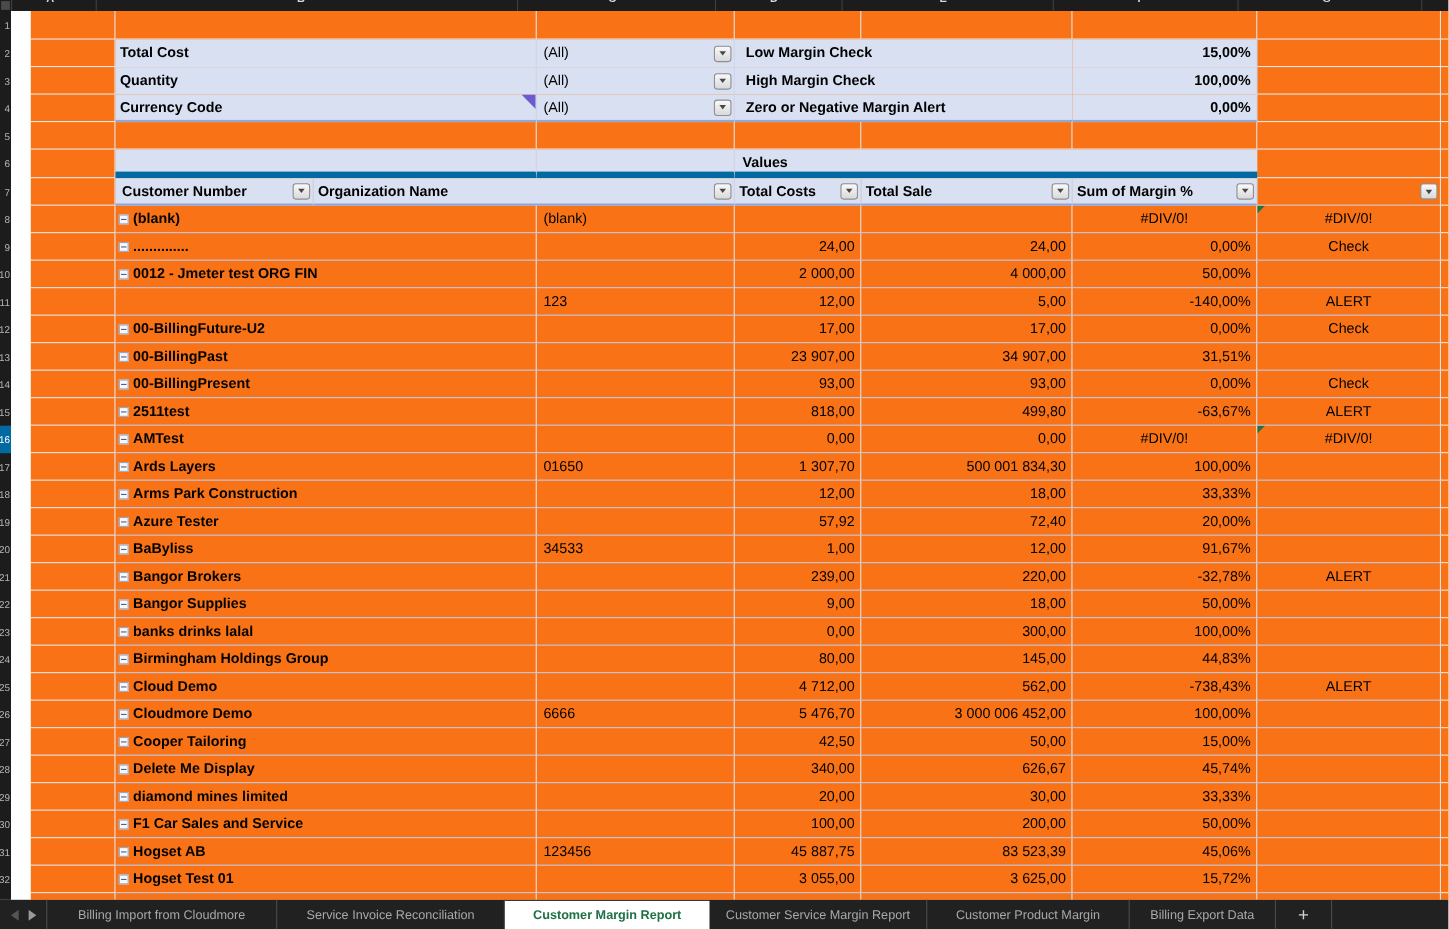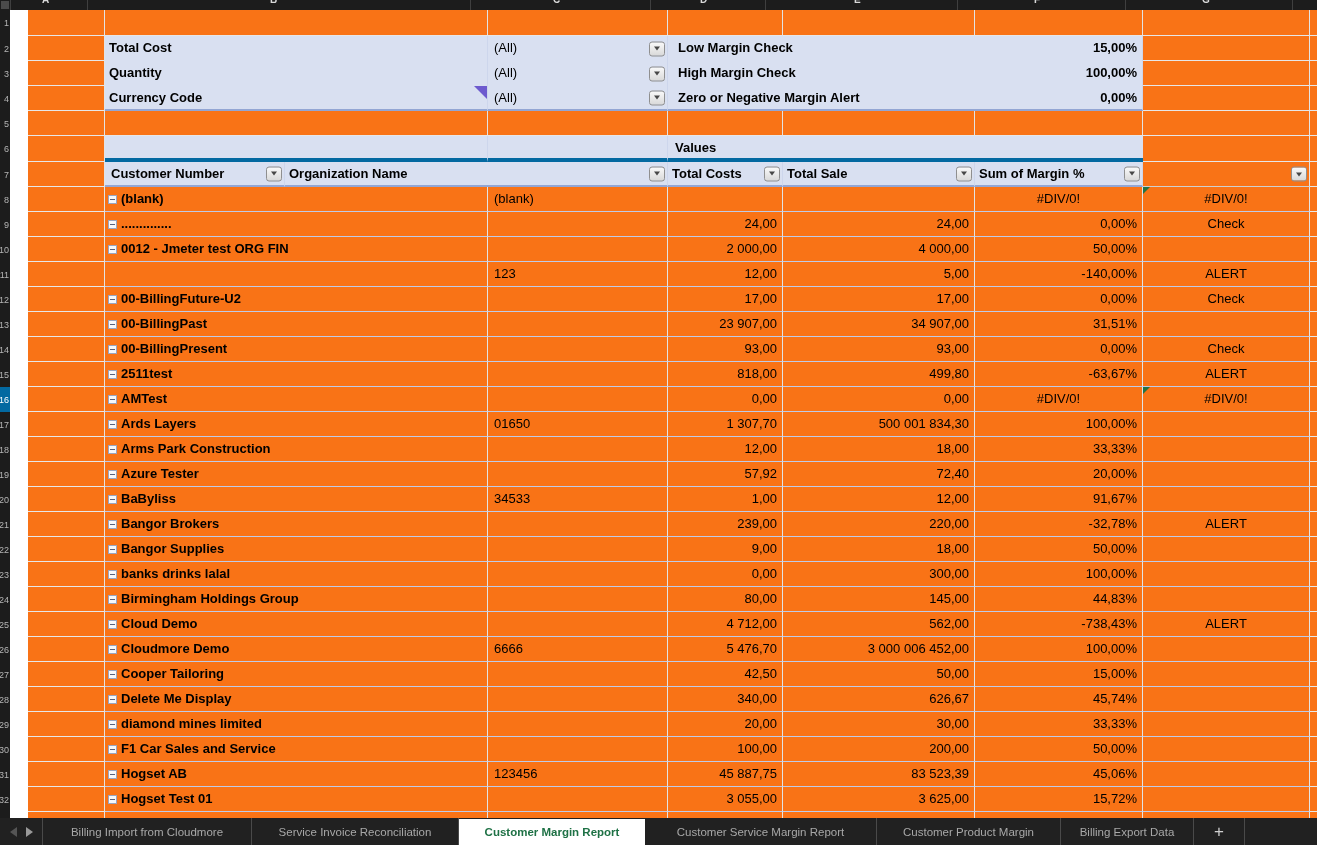--- a/index.html
+++ b/index.html
@@ -24,21 +24,21 @@
   .h25 { height:25px; } .h26 { height:26px; }
   .c { flex:none; position:relative; line-height:24px; overflow:hidden; border-right:1px solid #e3e3e3; }
   .cA{width:77px;} .cB{width:383px;} .cC{width:180px;} .cD{width:115px;} .cE{width:192px;}
   .cF{width:168px;} .cG{width:167px;} .cH{width:25px; border-right:none;}
   .cDE{width:307px;} .cDEF{width:475px;}
   .lav { background:#d9e0f1; border-right:1px solid #cdd6ec; }
   .nobr { border-right:none !important; }
   .gline { border-bottom:1px solid #e7e7e7; }
   .bluline { border-bottom:1px solid #bfcae6; }
   .thickblu { border-bottom:2px solid #93a6d4; }
-  .vline6 { border-bottom:4px solid #0369a1; }
+  .vline6 { border-bottom:6px solid #0369a1; }
   .bold { font-weight:bold; }
   .padL { padding-left:4px; }
   .padL6 { padding-left:6px; }
   .padL10 { padding-left:10px; }
   .num { text-align:right; padding-right:5px; }
   .ctr { text-align:center; }
   
   .dd { position:absolute; right:2px; top:50%; transform:translateY(-50%);
         width:16px; height:15px; border:1px solid #8f8f8f; border-radius:3px;
         background:linear-gradient(#f9f9f9,#d9d9d9); display:flex; align-items:center; justify-content:center; }
@@ -573,19 +573,19 @@
 
   <div id="tabbar">
     <div class="navbox">
       <span class="arrow left"></span>
       <span class="arrow right"></span>
     </div>
 
   <div class="tab" style="width: 209px;">Billing Import from Cloudmore</div>
       <div class="tab" style="width: 207px;">Service Invoice Reconciliation</div>
       <div class="tab active" style="width: 186px;">Customer Margin Report</div>
-      <div class="tab" style="width: 232px;">Customer Service Margin Report</div>
+      <div class="tab" style="width: 198px;">Customer Service Margin Report</div>
       <div class="tab" style="width: 184px;">Customer Product Margin</div>
       <div class="tab" style="width: 133px;">Billing Export Data</div>
       <div class="tab plus" style="width: 51px;">+</div>
       <div class="tabfill"></div>
     </div>
 </div>
 
 </body></html>

